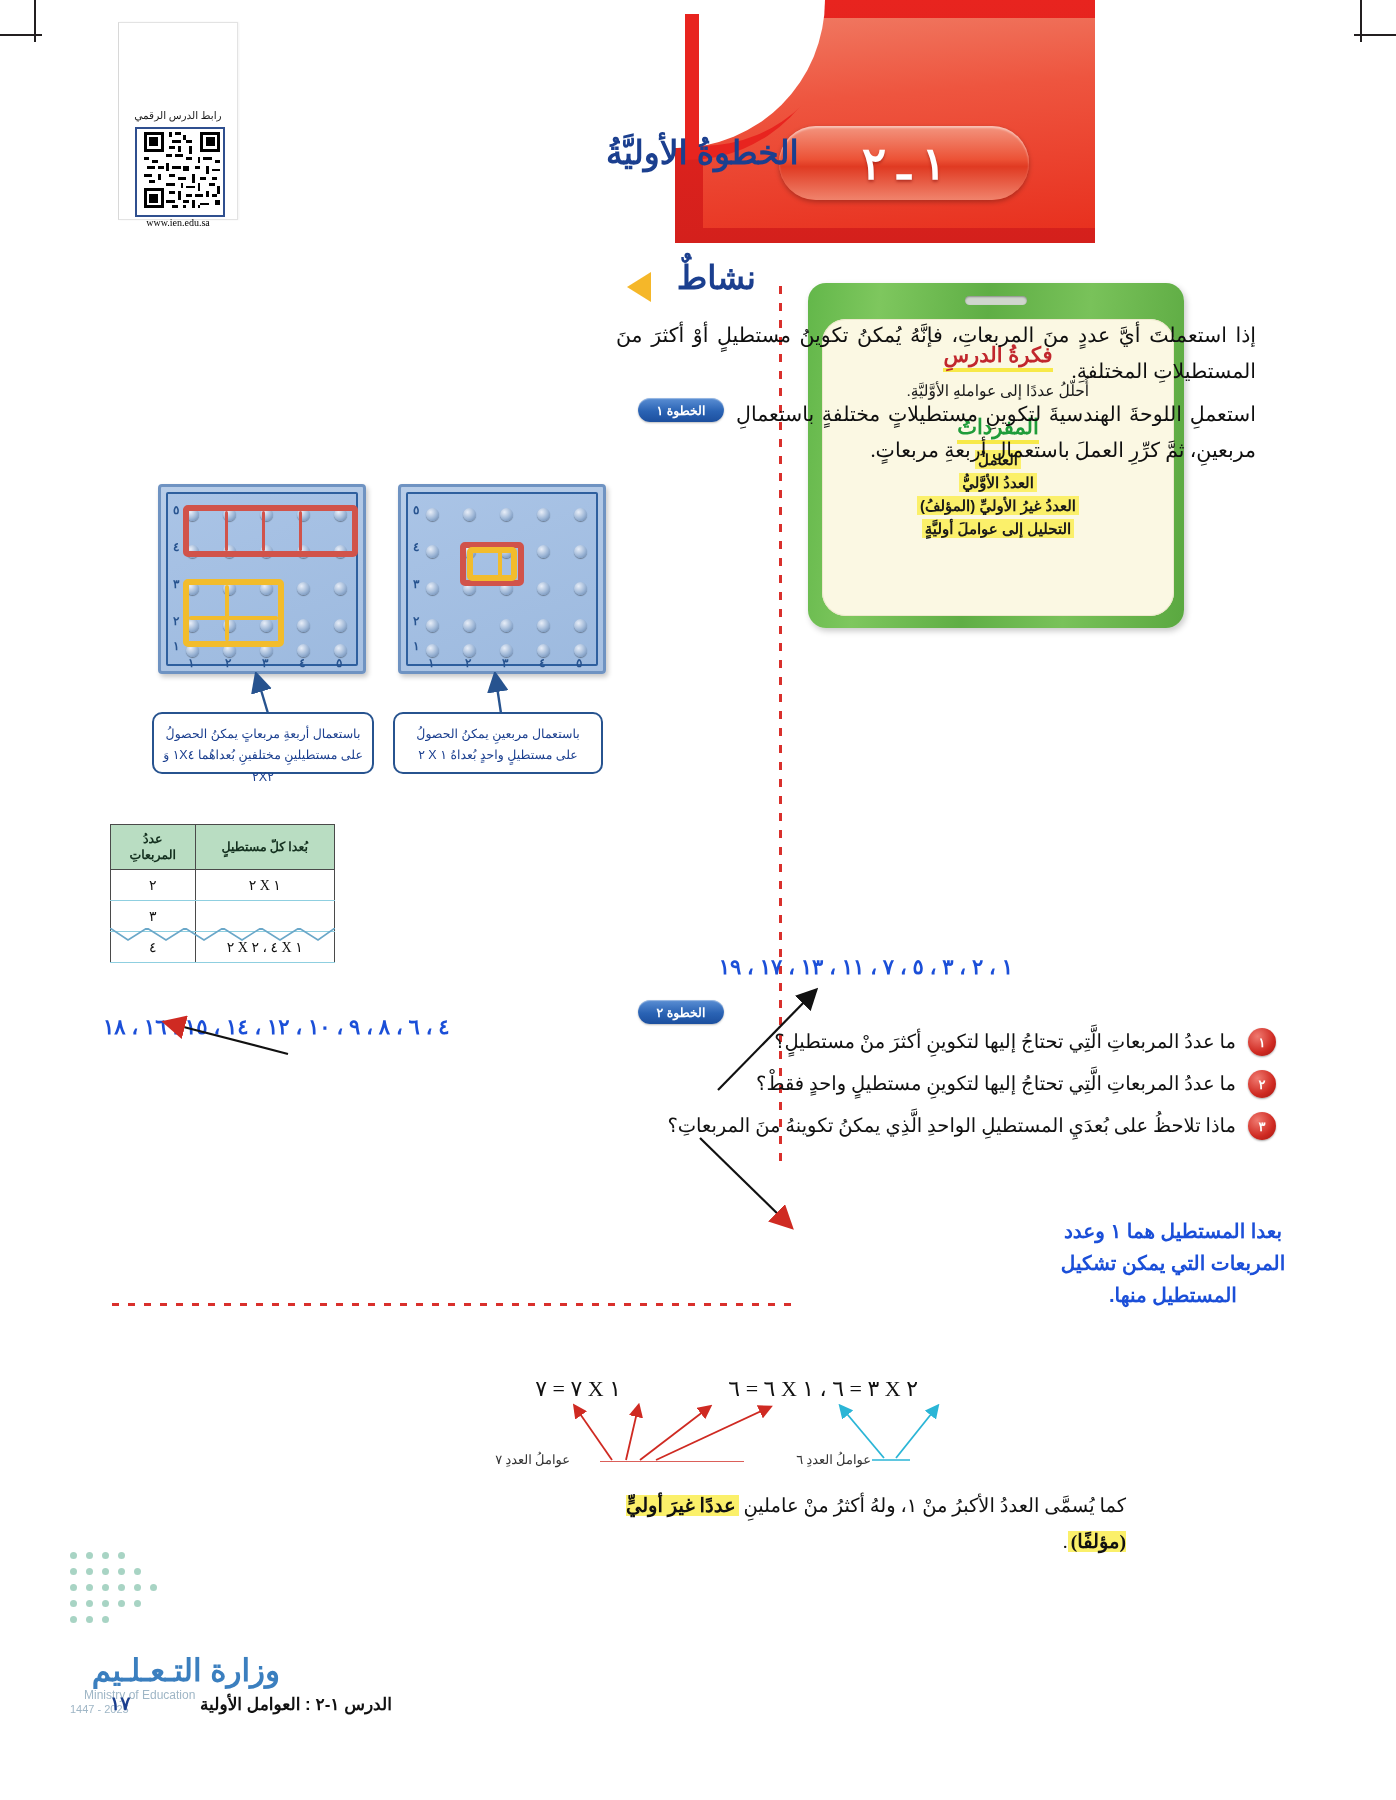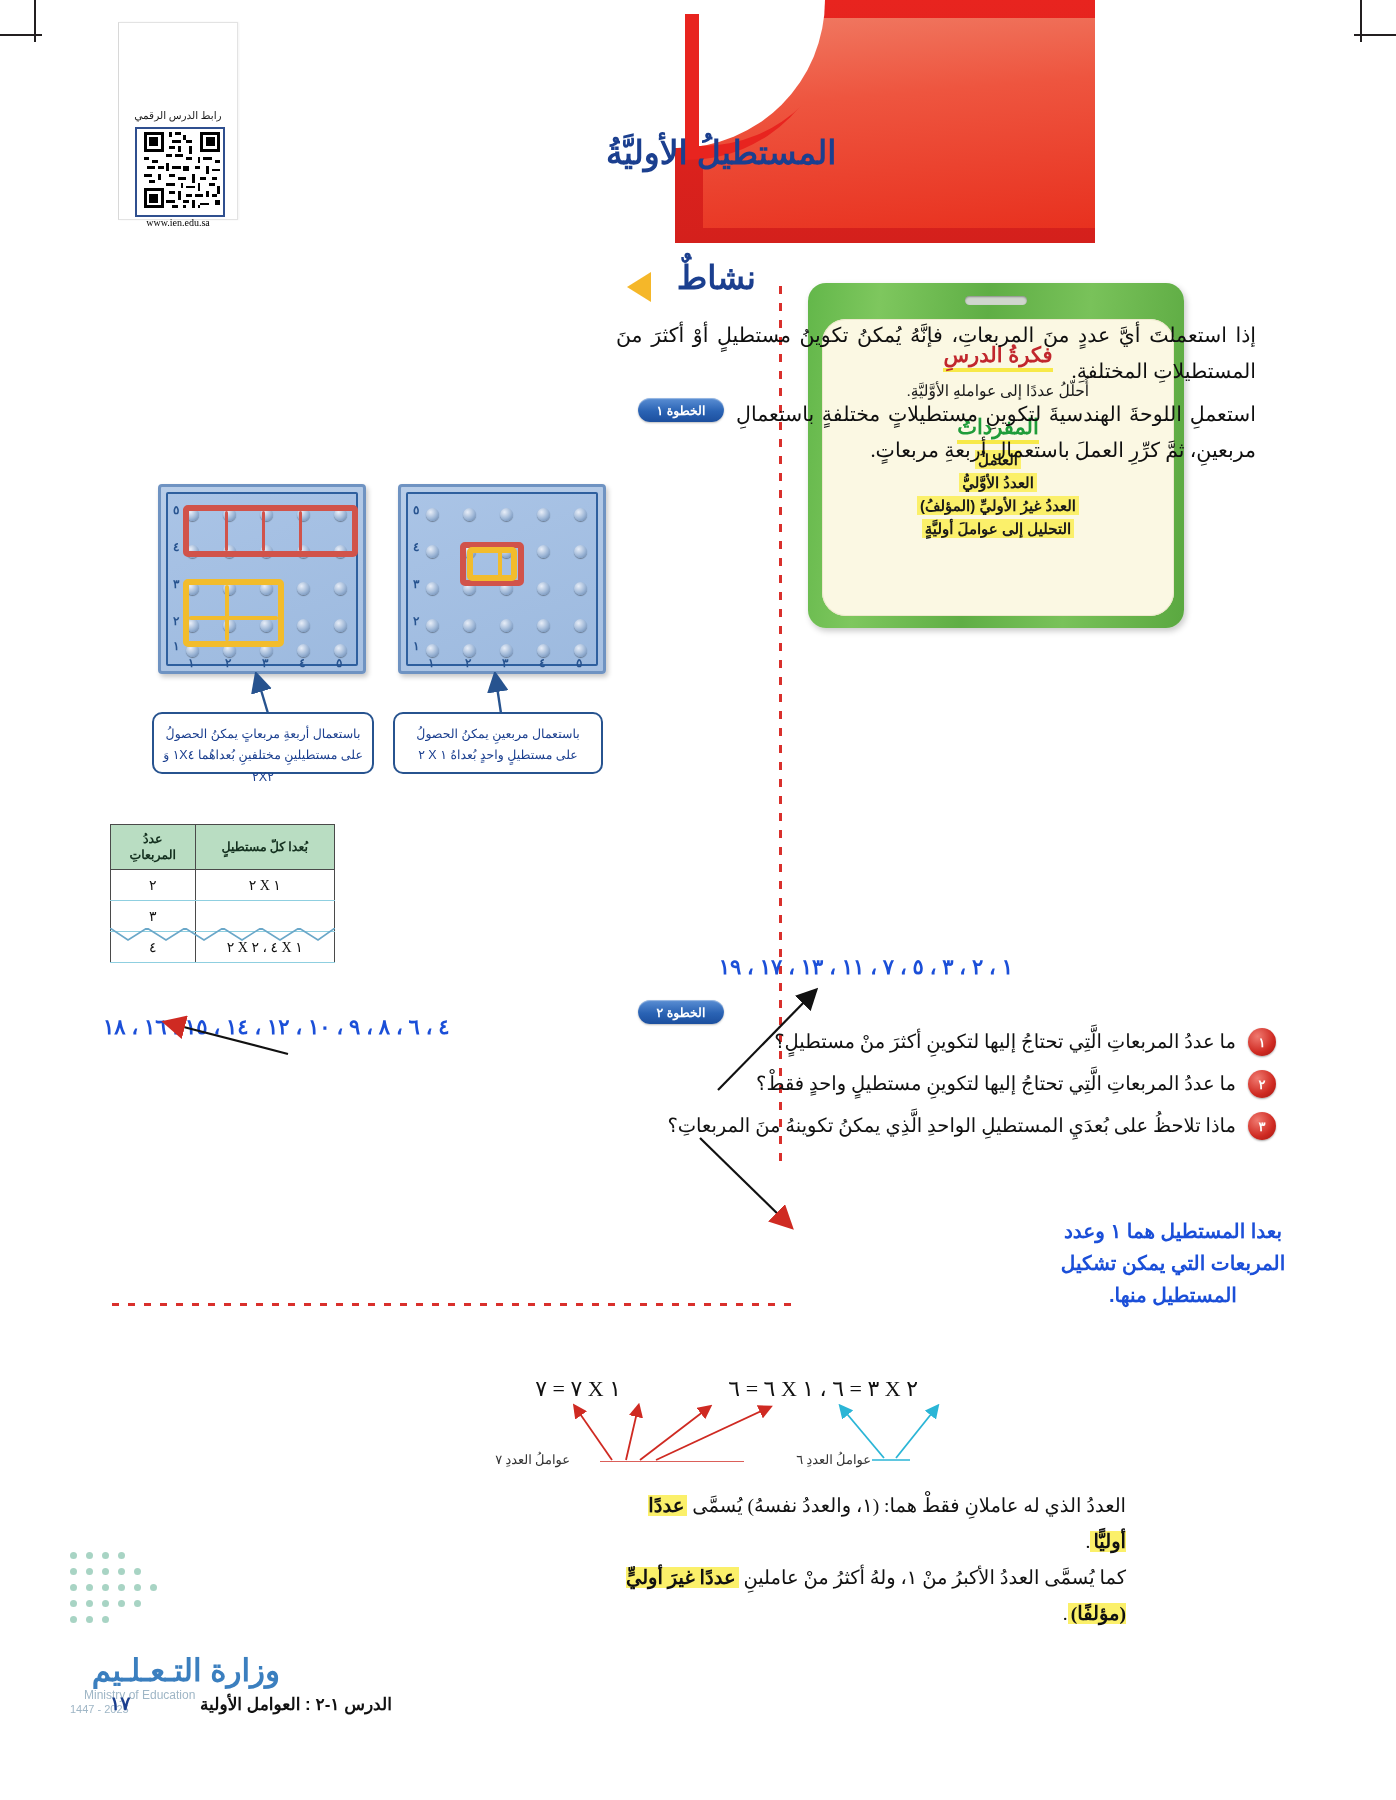--- a/index.html
+++ b/index.html
@@ -291,22 +291,25 @@
   <div class="crop crop-tl-v"></div>
   <div class="crop crop-tl-h"></div>
   <div class="crop crop-tr-v"></div>
   <div class="crop crop-tr-h"></div>
 
   <div class="banner">
     <div class="banner-body"></div>
     <div class="banner-inner"></div>
     <div class="banner-notch"></div>
     <div class="banner-notch-ring"></div>
-  </div>
-  <div class="chapter-title">المستطيلُ الأوليَّةُ</div>
+    <div class="lesson-pill">
+      <span>١ ـ ٢</span>
+    </div>
+  </div>
+  <div class="chapter-title">الخطوةُ الأوليَّةُ</div>
 
   <div class="qr-wrap">
     <div class="qr-caption">رابط الدرس الرقمي</div>
     <div class="qr-code">
       <svg width="82" height="82" viewBox="0 0 29 29" shape-rendering="crispEdges">
         <rect width="29" height="29" fill="#fff"></rect>
         <g fill="#000">
           <rect x="1" y="1" width="7" height="1"></rect>
             <rect x="1" y="7" width="7" height="1"></rect>
           <rect x="1" y="1" width="1" height="7"></rect>
@@ -615,24 +618,20 @@
     <line x1="58" y1="58" x2="16" y2="8" stroke="#2ab5d6" stroke-width="1.8" marker-end="url(#ah7)"></line>
     <line x1="70" y1="58" x2="110" y2="8" stroke="#2ab5d6" stroke-width="1.8" marker-end="url(#ah7)"></line>
     <line x1="46" y1="60" x2="84" y2="60" stroke="#2ab5d6" stroke-width="1.6"></line>
   </svg>
 
   <div class="eqlab" id="eqlab6">عواملُ العددِ ٦</div>
   <div class="eqlab" id="eqlab7">عواملُ العددِ ٧</div>
 
   <div class="def2">
     <div>
-      <span>العددُ الذي له عاملانِ فقطْ هما: (١، والعددُ نفسهُ) يُسمَّى</span>
-      <span class="hl">عددًا أوليًّا</span><span>.</span>
-    </div>
-    <div>
       <span>كما يُسمَّى العددُ الأكبرُ منْ ١، ولهُ أكثرُ منْ عاملينِ</span>
       <span class="hl">عددًا غيرَ أوليٍّ (مؤلفًا)</span><span>.</span>
     </div>
   </div>
 
   <div class="dotgrid">
     <i style="left:0;top:0"></i>
       <i style="left:16px;top:0"></i>
       <i style="left:32px;top:0"></i>
       <i style="left:48px;top:0"></i>

